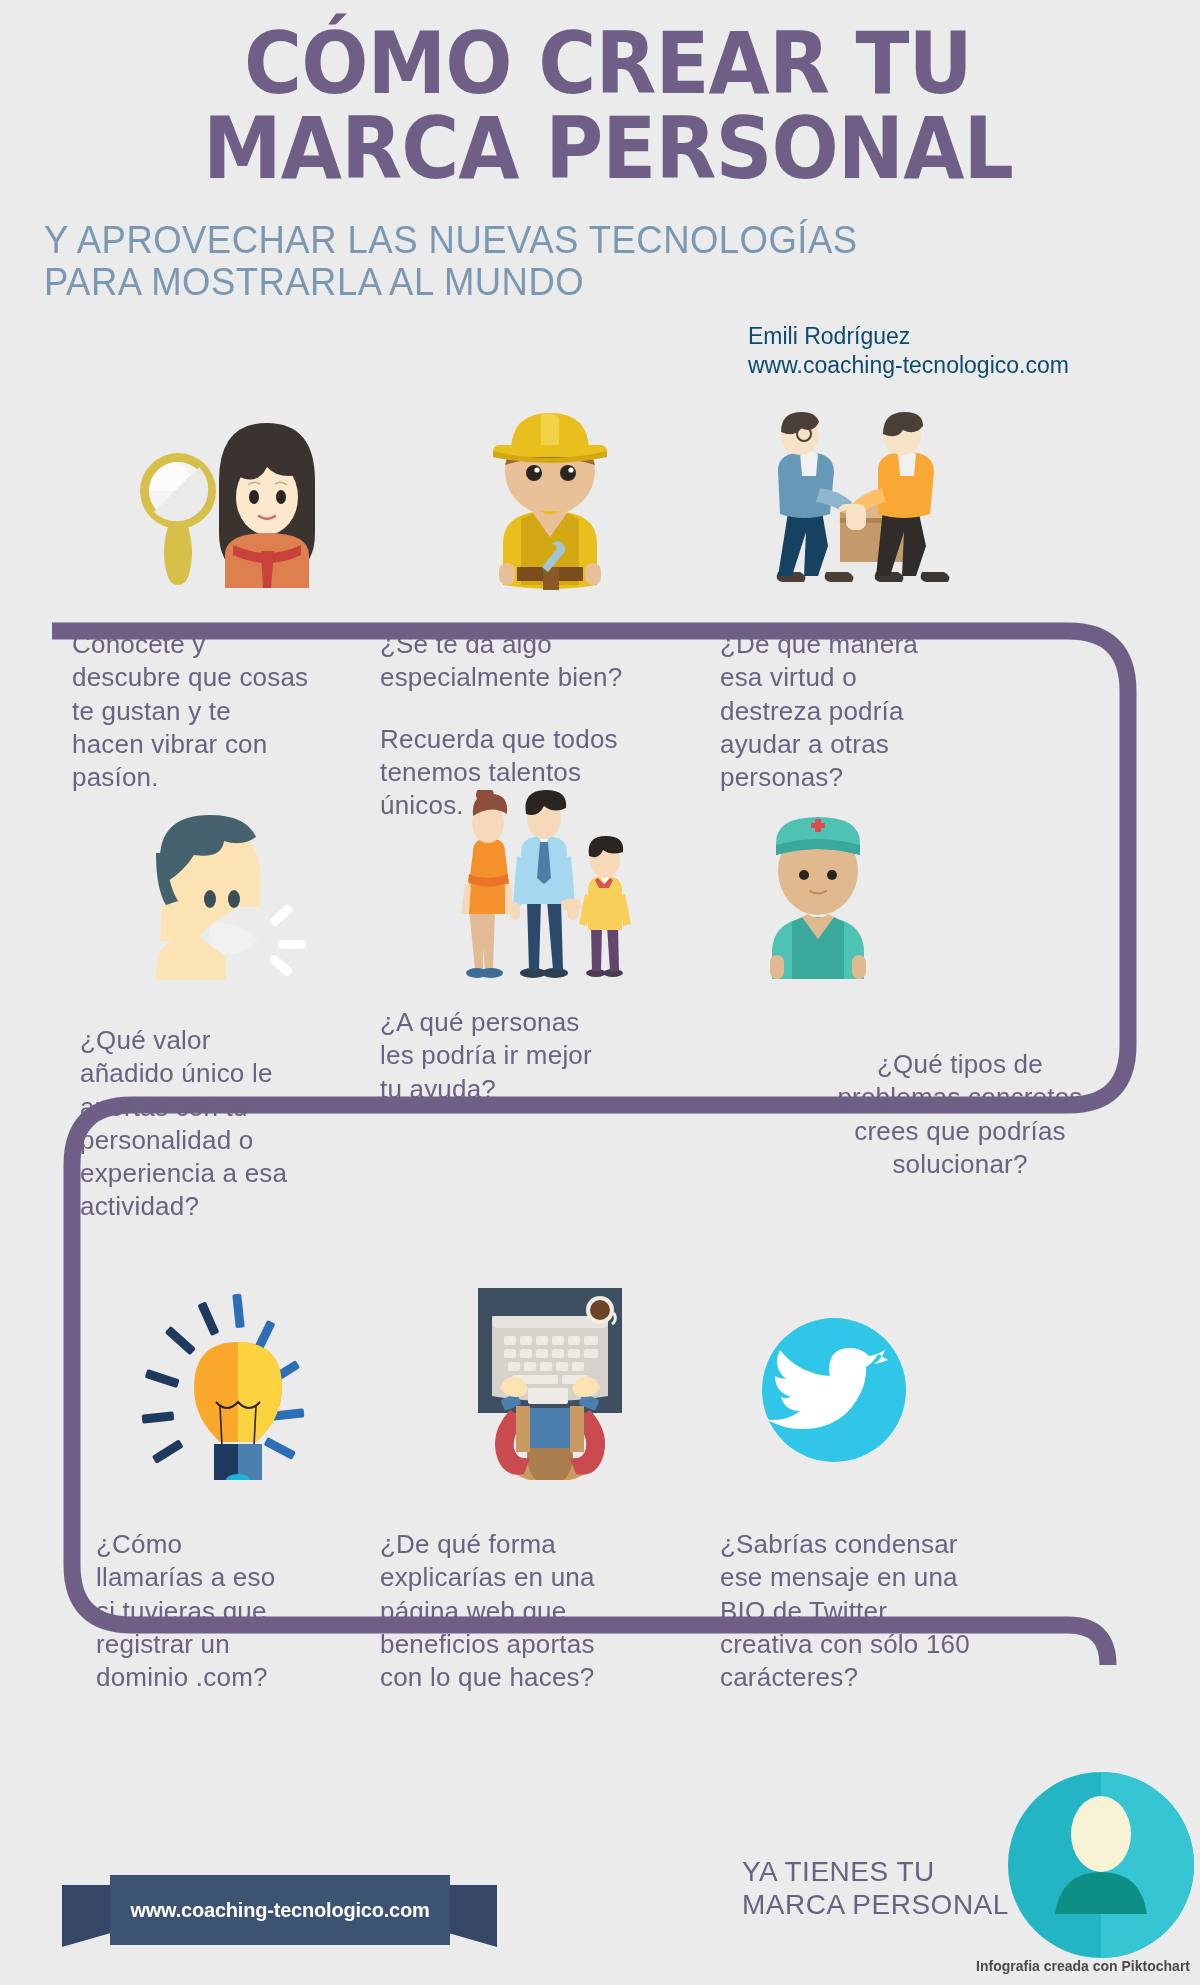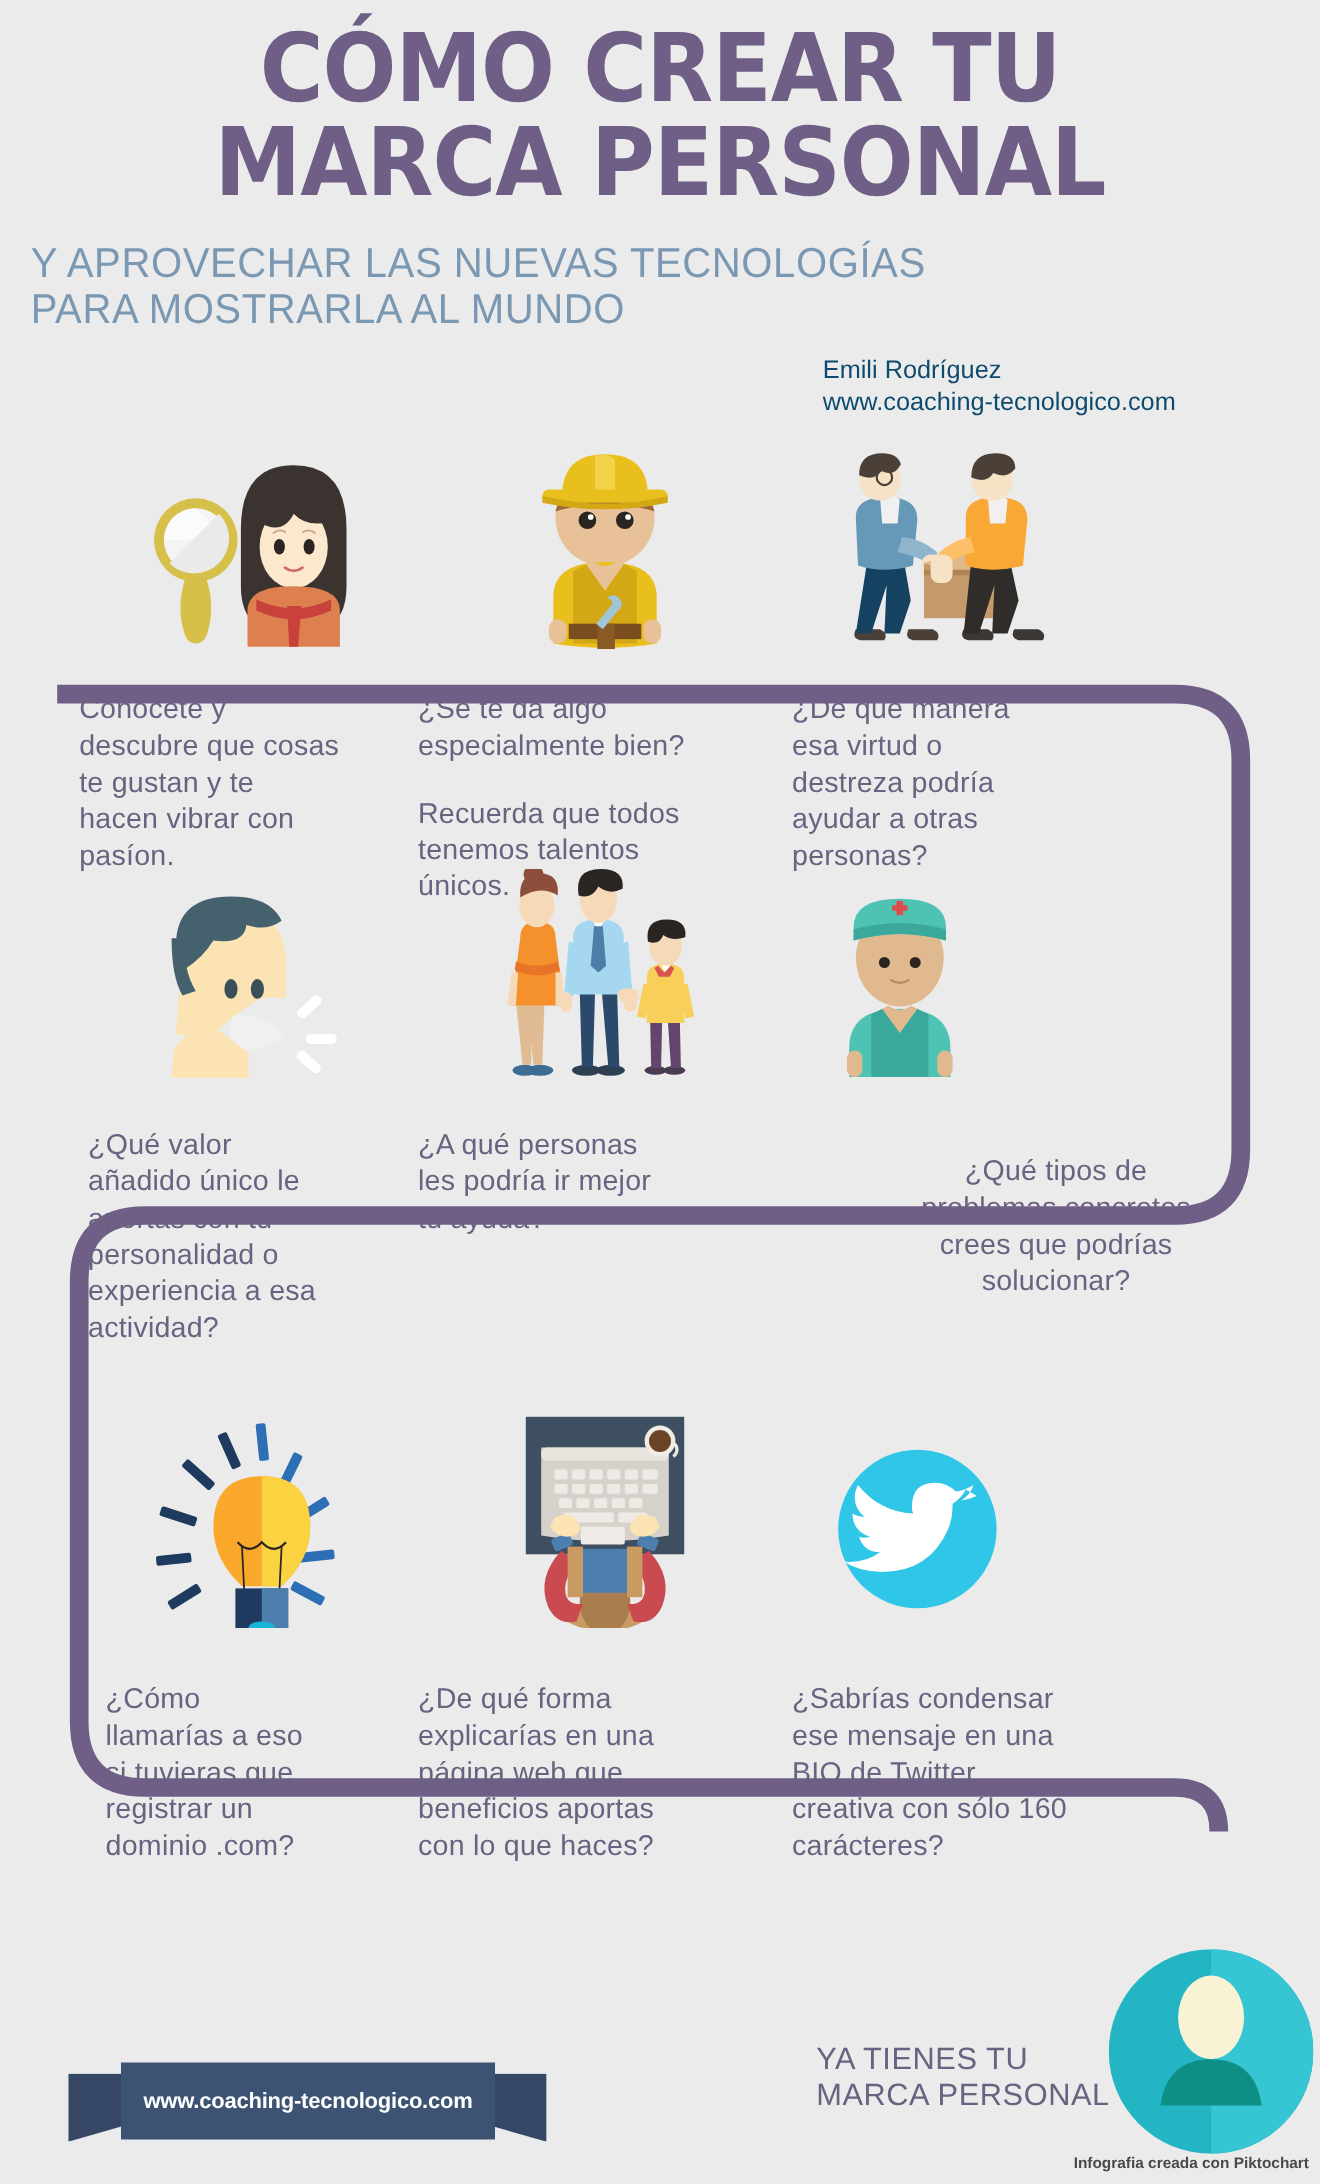--- a/index.html
+++ b/index.html
@@ -7,21 +7,21 @@
   body {
     width: 1200px;
     height: 1985px;
     background: #ebebeb;
     font-family: "Liberation Sans", sans-serif;
     position: relative;
     overflow: hidden;
   }
 
   
-  .header { padding: 22px 0 0 0; }
+  .header { padding: 22px 0 0 16px; }
 
   .title {
     color: #6f5f86;
     font-family: "DejaVu Sans", sans-serif;
     font-weight: bold;
     font-size: 86px;
     line-height: 0.97;
     letter-spacing: -1px;
     text-align: center;
     transform: scaleX(0.92);
@@ -356,21 +356,21 @@
         <path d="M 133 100 q 0 -14 17 -14 q 17 0 17 14 l 0 40 l -34 0 z" fill="#f8cf59"></path>
         <path d="M 145 86 q 5 -3 10 0 l -5 9 z" fill="#ffffff"></path>
         <path d="M 143 88 l 6 6 l 6 -6 l 3 2 l -4 8 l -10 0 l -4 -8 z" fill="#d9534f"></path>
         <path d="M 130 104 l -6 30 l 8 2 l 5 -30 z" fill="#f8cf59"></path>
         <path d="M 170 104 l 6 30 l -8 2 l -5 -30 z" fill="#f8cf59"></path>
         <path d="M 124 110 q -12 -4 -18 2 l 3 9 q 12 -5 18 -2 z" fill="#f6d9b8"></path>
         <ellipse cx="150" cy="70" rx="15" ry="18" fill="#f6d9b8"></ellipse>
         <path d="M 134 66 q -3 -20 17 -20 q 19 0 17 16 q -12 4 -20 -2 q -4 10 -14 6 z" fill="#2b2522"></path>
       </svg>
     </div>
-    <div style="margin-top:44px;">
+    <div style="margin-top:26px;">
       <div class="qtext">¿A qué personas
 les podría ir mejor
 tu ayuda?</div>
     </div>
   </div>
 
   <div class="cell" style="width:480px;">
     <div class="art" style="justify-content:flex-start; padding-left:8px;">
       <svg width="180" height="185" viewBox="0 0 180 185">
 

